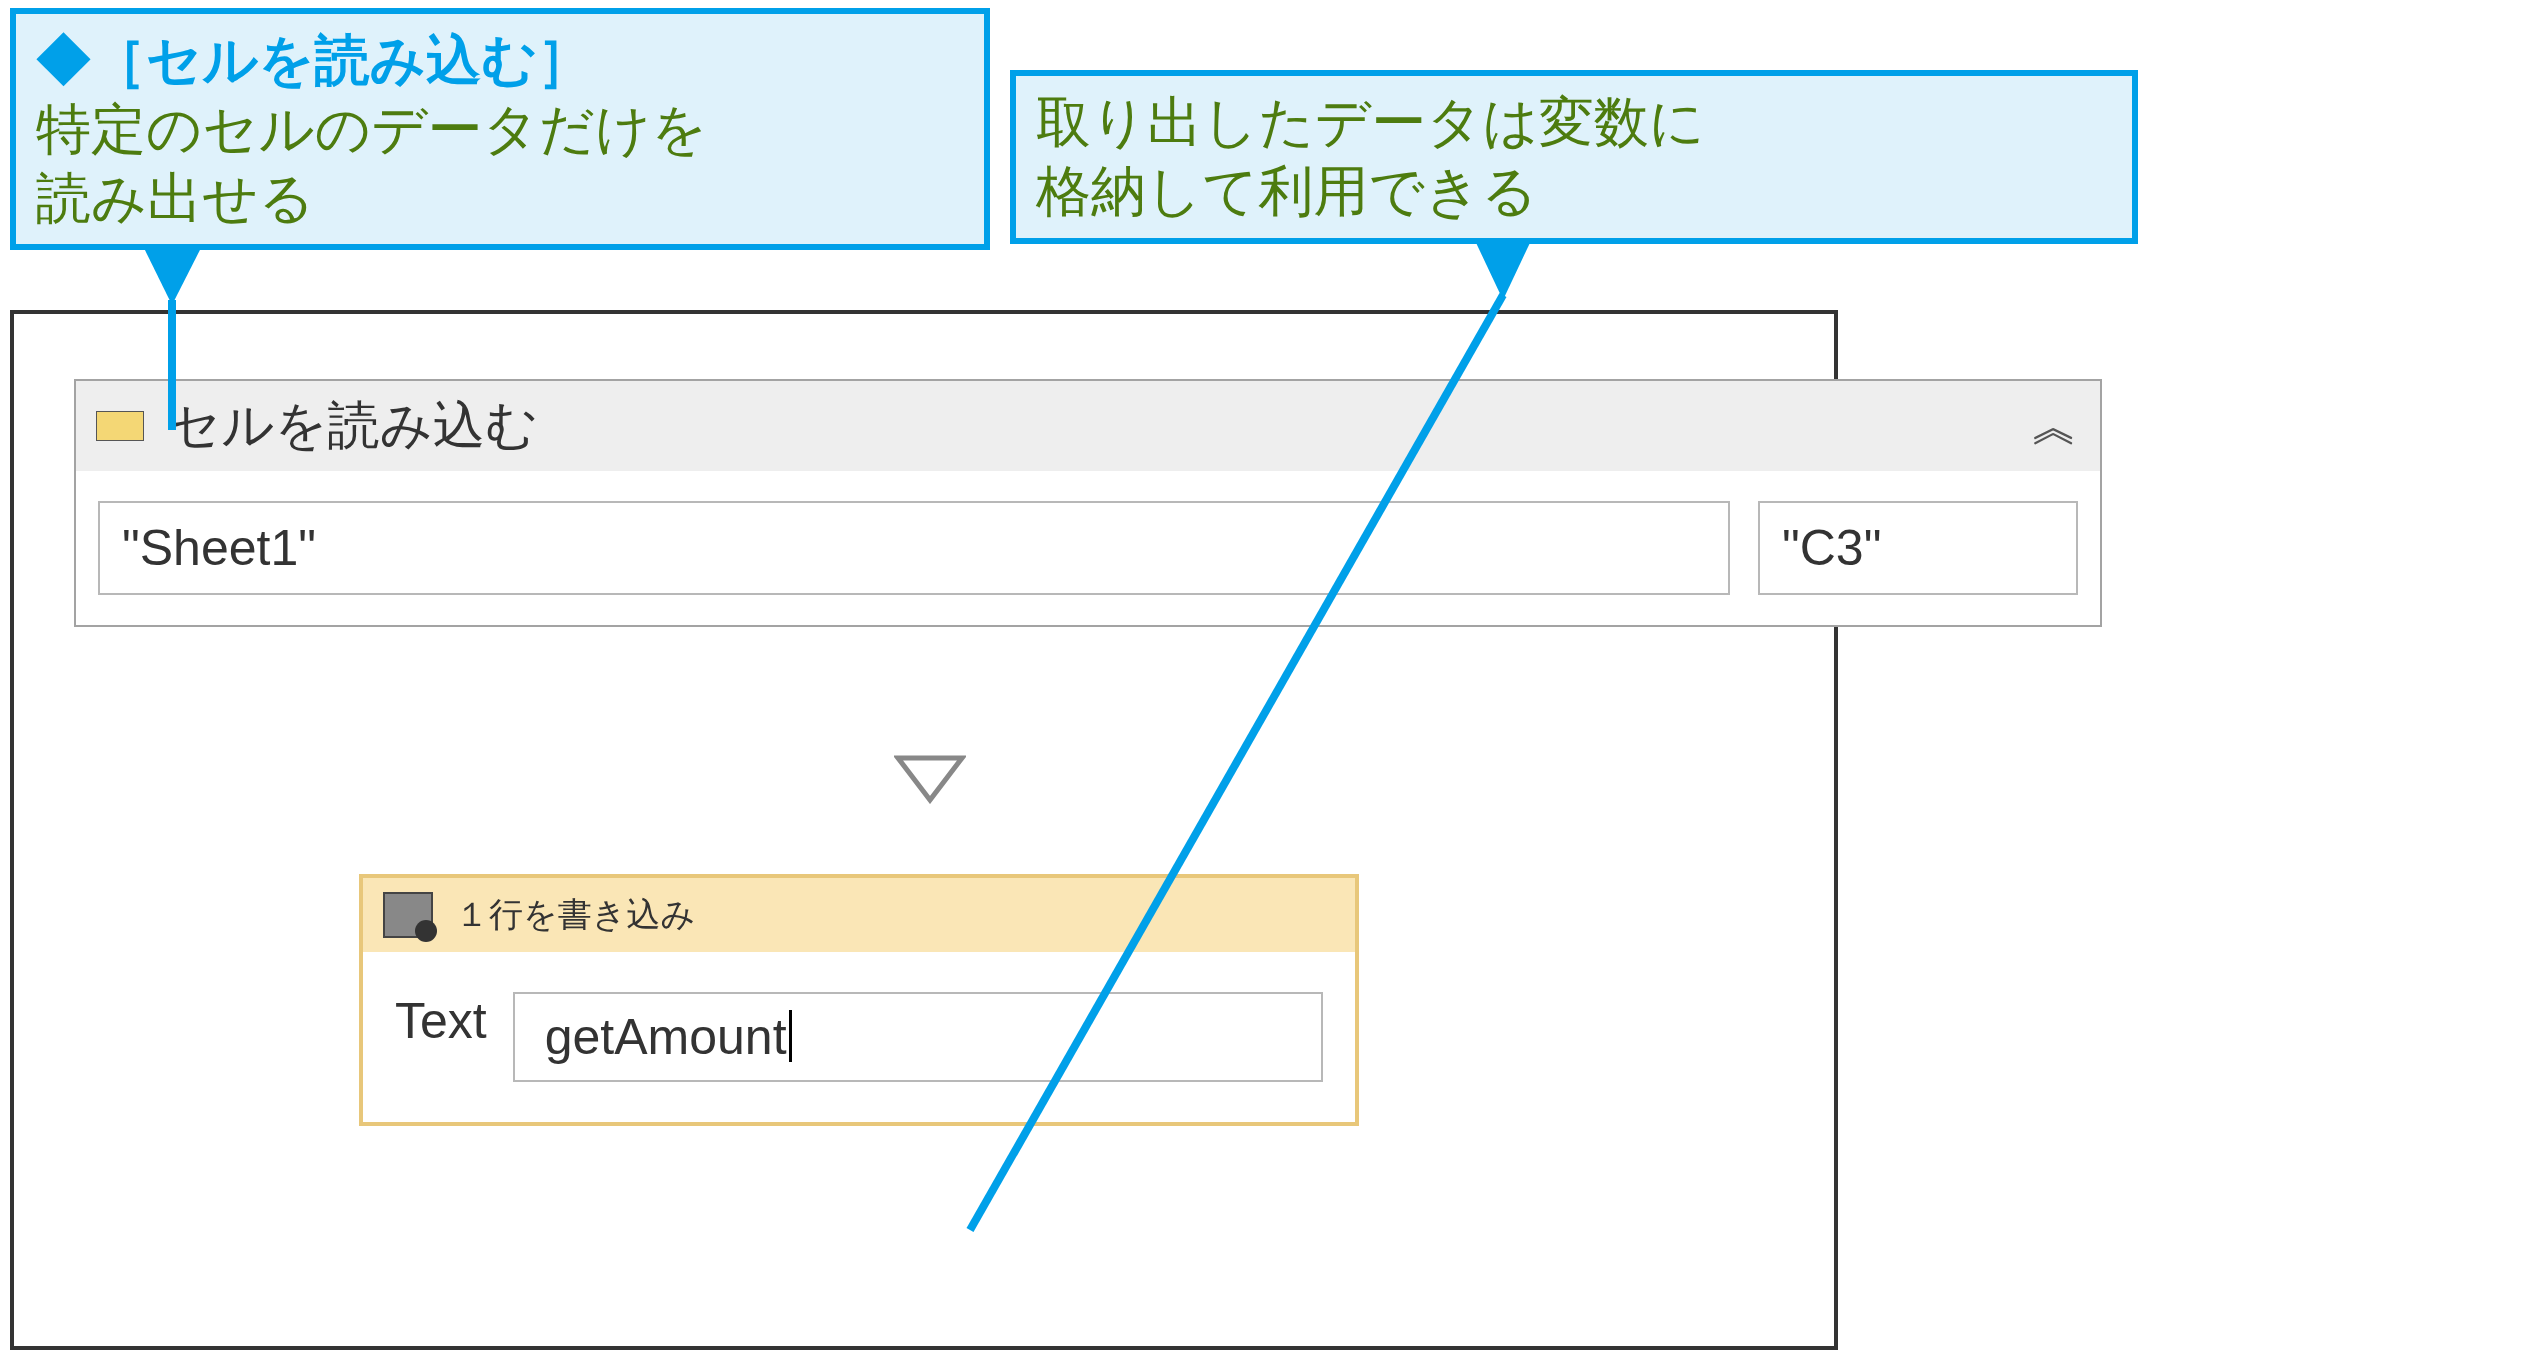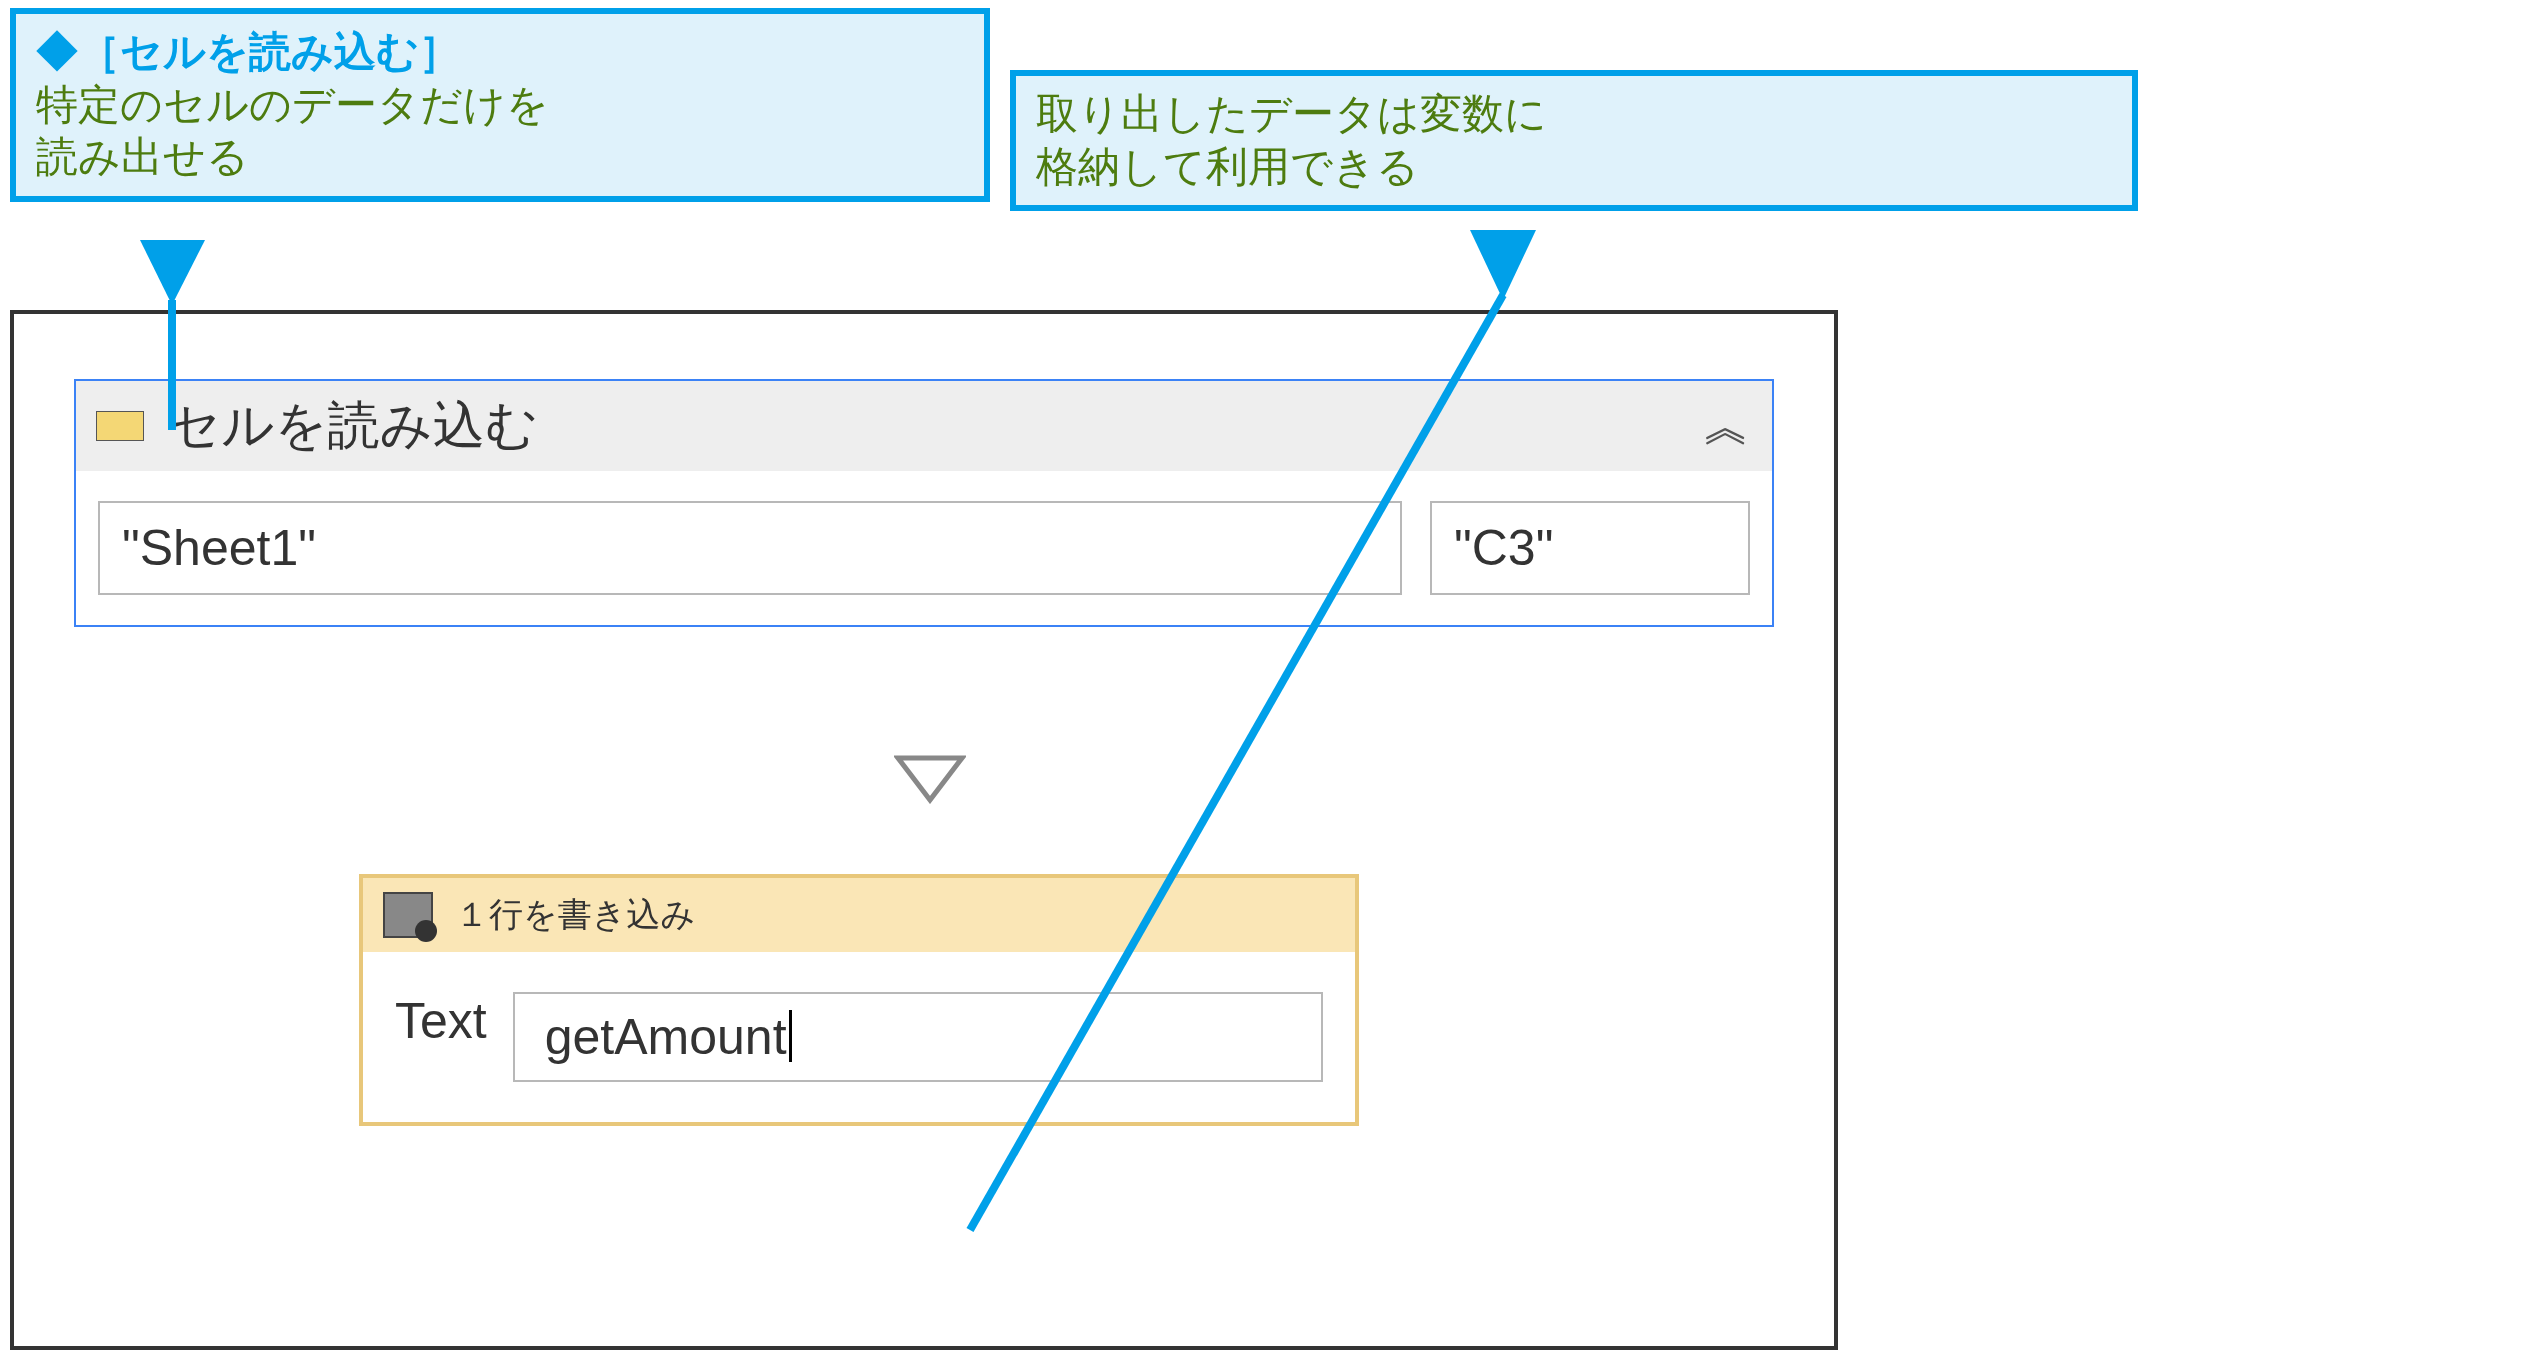--- a/index.html
+++ b/index.html
@@ -10,21 +10,21 @@
     height: 1366px;
     position: relative;
   }
 
   
   .callout {
     position: absolute;
     background: #dff2fb;
     border: 6px solid #00a0e9;
     padding: 12px 20px;
-    font-size: 42px;
+    font-size: 55px;
     line-height: 1.25;
     z-index: 10;
   }
   .callout-title {
     color: #00a0e9;
     font-weight: bold;
   }
   .callout-body {
     color: #4d7c0f;
   }
@@ -60,22 +60,22 @@
     height: 1040px;
     border: 4px solid #333;
     background: #fff;
   }
 
   
   .activity-readcell {
     position: absolute;
     left: 60px;
     top: 65px;
-    width: 1700px;
-    border: 2px solid #3b82f6;
+    width: 2028px;
+    border: 2px solid #a3a3a3;
   }
   .activity-header {
     background: #eeeeee;
     display: flex;
     align-items: center;
     padding: 10px 20px;
     font-size: 52px;
     color: #333;
     position: relative;
   }

